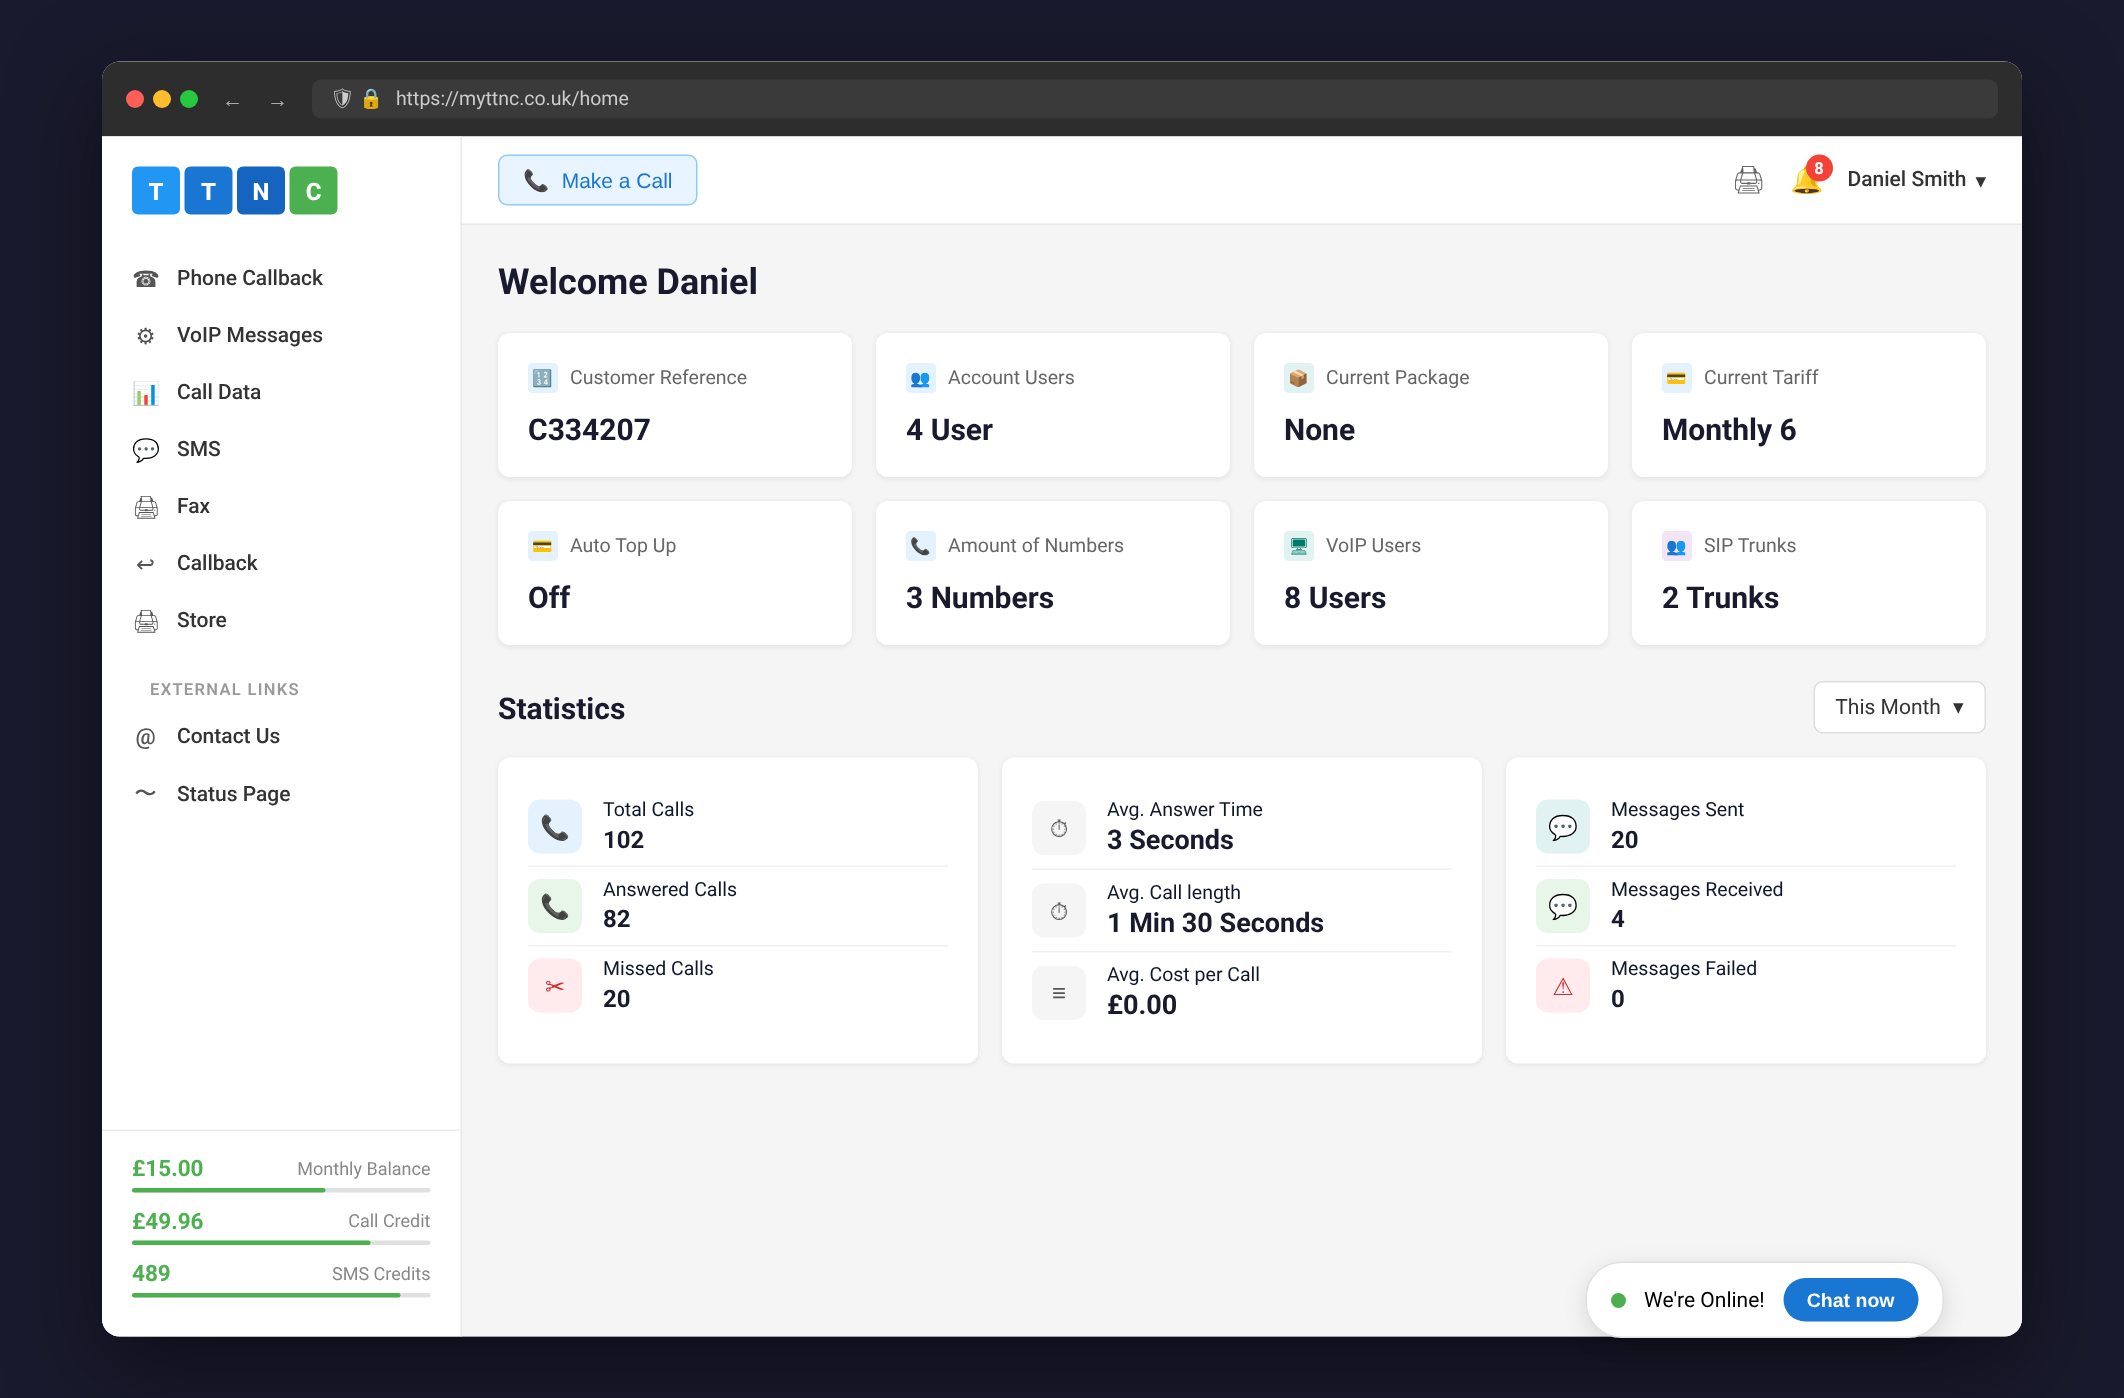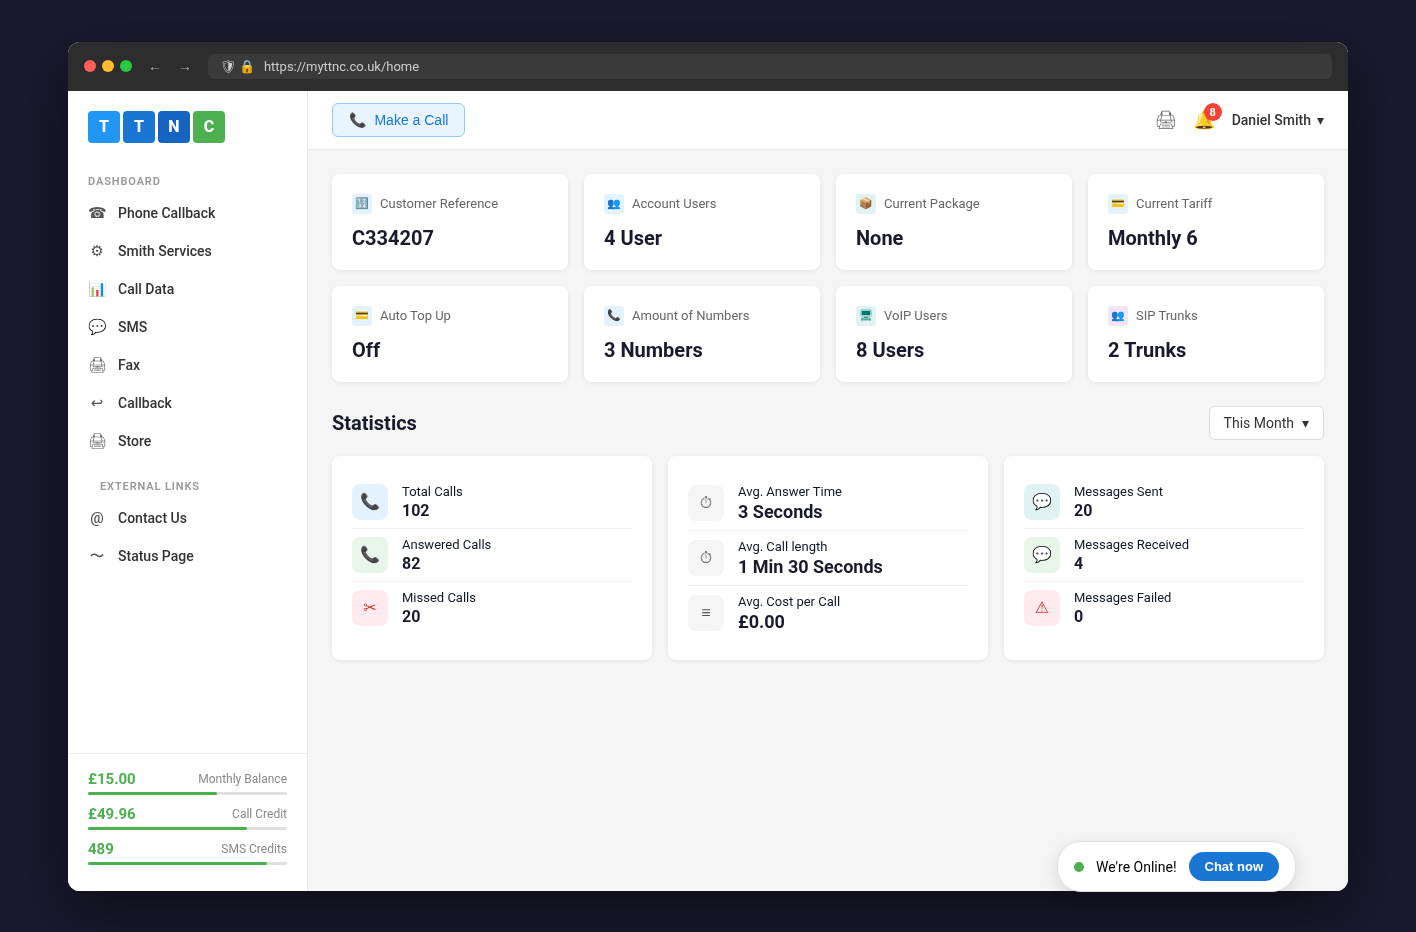--- a/index.html
+++ b/index.html
@@ -370,29 +370,28 @@
     <div class="sidebar">
       <div class="sidebar-logo">
         <div class="logo-tiles">
           <div class="logo-tile logo-t1">T</div>
           <div class="logo-tile logo-t2">T</div>
           <div class="logo-tile logo-n">N</div>
           <div class="logo-tile logo-c">C</div>
         </div>
       </div>
 
-      <div class="sidebar-section-label">DASHBOARD</div>
 
       <div class="sidebar-item">
         <span class="sidebar-icon">☎</span>
         <span>Phone Callback</span>
       </div>
       <div class="sidebar-item">
         <span class="sidebar-icon">⚙</span>
-        <span>Smith Services</span>
+        <span>VoIP Messages</span>
       </div>
       <div class="sidebar-item">
         <span class="sidebar-icon">📊</span>
         <span>Call Data</span>
       </div>
       <div class="sidebar-item">
         <span class="sidebar-icon">💬</span>
         <span>SMS</span>
       </div>
       <div class="sidebar-item">
@@ -458,20 +457,21 @@
             <div class="notification-badge">8</div>
           </div>
           <div class="user-info">
             <span>Daniel Smith</span>
             <span>▾</span>
           </div>
         </div>
       </div>
 
       <div class="page-content">
+        <h1 class="welcome-title">Welcome Daniel</h1>
 
         <div class="cards-grid">
 
           <div class="card">
             <div class="card-header">
               <div class="card-icon card-icon-blue">🔢</div>
               <span>Customer Reference</span>
             </div>
             <div class="card-value">C334207</div>
           </div>

